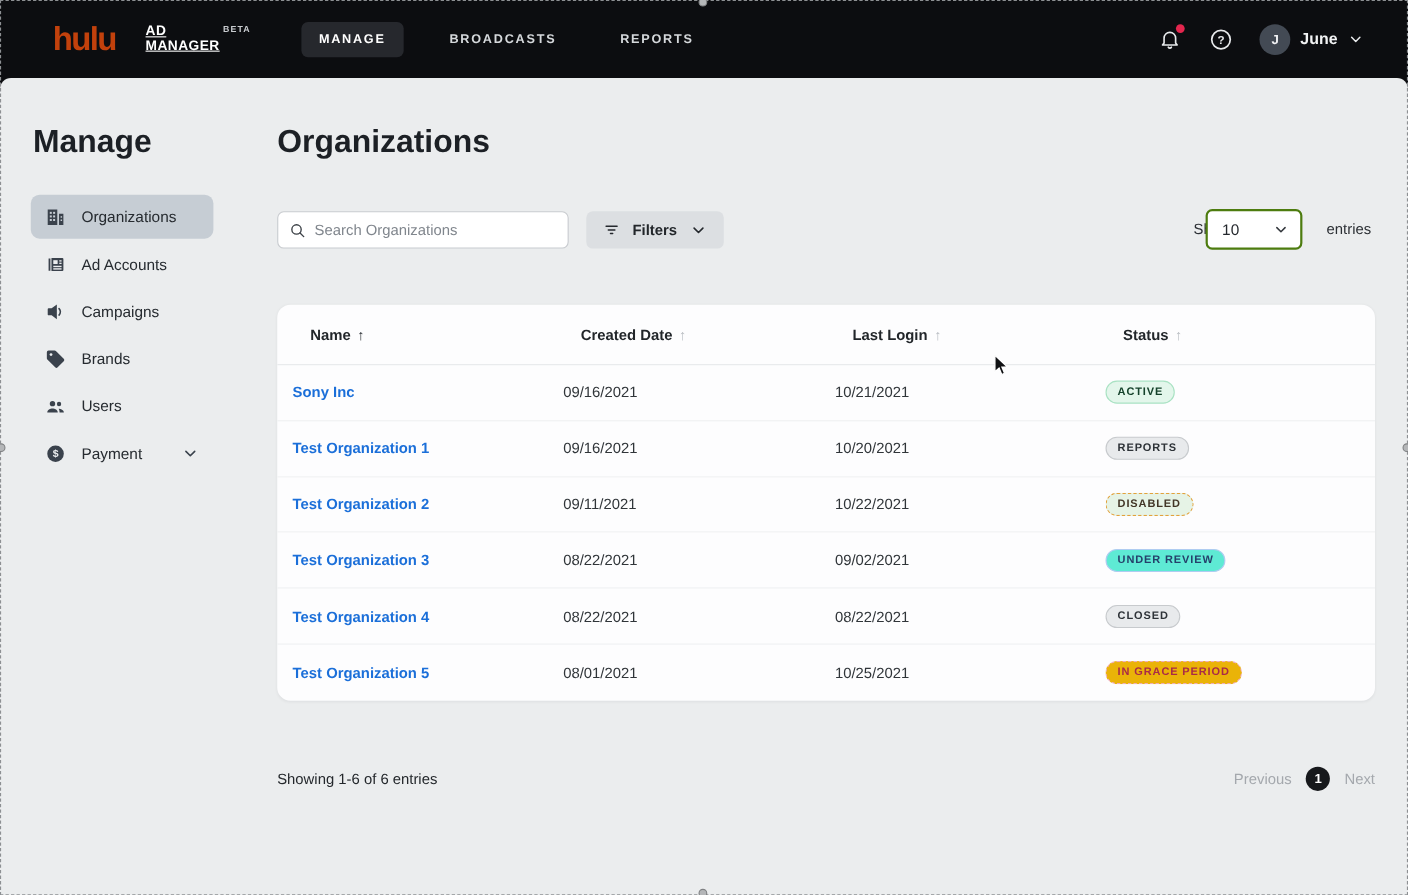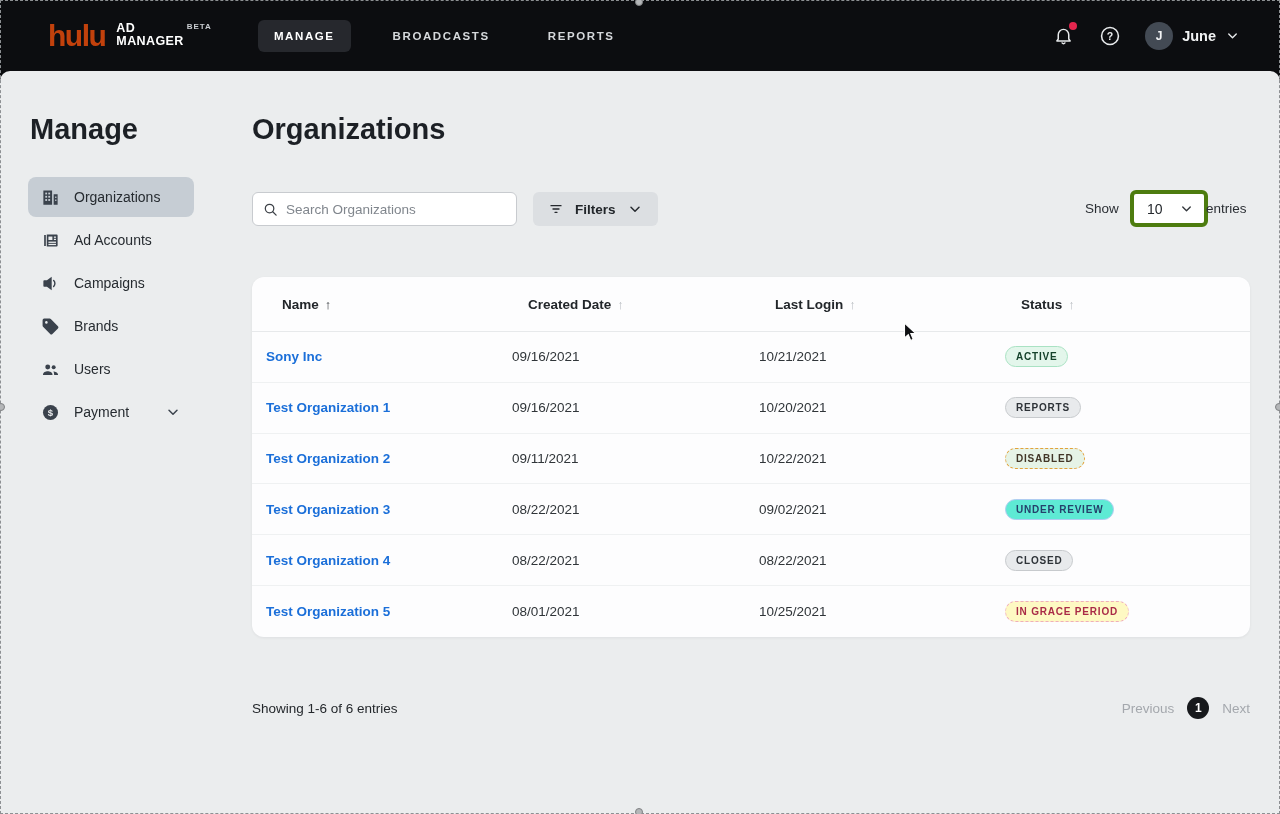--- a/index.html
+++ b/index.html
@@ -17,22 +17,22 @@
   .handle.top    { left:635px; top:-2px; }
   .handle.bottom { left:635px; bottom:-2px; }
   .handle.left   { left:-3px;  top:403px; }
   .handle.right  { right:-3px; top:403px; }
 
   
   .topbar { position:absolute; left:0; top:0; right:0; height:71px;
             background:#0c0d10; display:flex; align-items:center; padding:0 40px 0 48px; }
   .logo-group { display:flex; align-items:flex-start; }
   .logo-hulu { color:#c2410c; font-size:30px; font-weight:800; letter-spacing:-1.5px; line-height:1; }
-  .logo-product { margin-left:11px; margin-top:1px; color:#ffffff; font-size:12.5px; font-weight:800;
-                  line-height:1.1; letter-spacing:.4px; }
+  .logo-product { margin-left:27px; margin-top:1px; color:#ffffff; font-size:12.5px; font-weight:800;
+                  line-height:1.1; letter-spacing:.4px;text-decoration:underline; }
   .logo-beta { margin-left:3px; margin-top:1px; color:#c9ccd0; font-size:8px; font-weight:700; letter-spacing:1px; }
 
   .topnav { display:flex; align-items:center; margin-left:46px; gap:26px; }
   .topnav-item { color:#d5d8db; font-size:11.5px; font-weight:700; letter-spacing:1.6px;
                  padding:10px 16px; border-radius:6px; cursor:pointer; }
   .topnav-item.active { background:#26282d; color:#ffffff; }
 
   .topbar-right { margin-left:auto; display:flex; align-items:center; gap:23px; color:#e8eaec; }
   .icon-btn { position:relative; width:24px; height:24px; display:flex; align-items:center; justify-content:center; cursor:pointer; }
   .bell-dot { position:absolute; top:-2px; right:-2px; width:8px; height:8px; border-radius:50%; background:#e4264e; }
@@ -65,22 +65,22 @@
                       font-family:inherit; background:transparent; }
   .search-box input::placeholder { color:#80868d; }
 
   .filters-btn { position:absolute; left:533px; top:121px; height:34px; padding:0 15px;
                  background:#dcdfe2; border-radius:6px; display:flex; align-items:center; gap:11px;
                  cursor:pointer; }
   .filters-btn svg { width:16px; height:16px; color:#25292e; }
   .filters-label { font-size:13.5px; font-weight:700; color:#22262a; }
 
   .show-label   { position:absolute; left:1085px; top:130px; font-size:13.5px; color:#2b2f34; }
-  .page-size    { position:absolute; left:1130px; top:119px; width:78px; height:37px;
-                  background:#ffffff; border:4px solid #4d7c0f; border-radius:6px;
+  .page-size    { position:absolute; left:1096px; top:119px; width:88px; height:37px;
+                  background:#ffffff; border:2px solid #4d7c0f; border-radius:6px;
                   display:flex; align-items:center; padding:0 10px 0 13px; cursor:pointer; }
   .page-size-value { font-size:14px; color:#24282d; flex:1; }
   .page-size svg { width:15px; height:15px; color:#34383d; }
   .entries-label{ position:absolute; left:1206px; top:130px; font-size:13.5px; color:#2b2f34; }
 
   
   .card { position:absolute; left:252px; top:206px; width:998px; height:360px;
           background:#fdfdfe; border-radius:12px; box-shadow:0 1px 3px rgba(20,25,30,.06); overflow:hidden; }
   .trow { display:grid; grid-template-columns:246px 247px 246px 1fr; align-items:center; padding:0 14px; }
   .thead { height:55px; border-bottom:1px solid #e7e9eb; }
@@ -93,21 +93,21 @@
   .cell-link { font-size:13.5px; font-weight:600; color:#1b6fd9; cursor:pointer; text-decoration:none; }
   .cell-date { font-size:13.5px; color:#303539; }
 
   .badge { display:inline-block; font-size:10px; font-weight:700; letter-spacing:.8px;
            padding:4px 10px; border-radius:11px; border:1px solid transparent; }
   .badge[data-status="active"]       { background:#e3f6eb; border-color:#a9e2c3; color:#15422b; }
   .badge[data-status="inactive"]     { background:#e8eaec; border-color:#c7cacd; color:#2e3338; }
   .badge[data-status="disabled"]     { background:#e6f3e6; border:1px dashed #e2a23c; color:#423627; }
   .badge[data-status="under-review"] { background:#5eead4; border-color:#afccf1; color:#25416b; }
   .badge[data-status="closed"]       { background:#e8eaec; border-color:#c7cacd; color:#2e3338; }
-  .badge[data-status="grace-period"] { background:#fef9c3; border:1px dashed #efaebb; color:#a92b47; }
+  .badge[data-status="grace-period"] { background:#eab308; border:1px dashed #efaebb; color:#a92b47; }
 
   
   .table-footer { position:absolute; left:252px; right:30px; top:624px; height:26px;
                   display:flex; align-items:center; justify-content:space-between;gap:47px; }
   .footer-summary { font-size:13.5px; color:#24282c; }
   .pagination { display:flex; align-items:center; gap:13px; }
   .page-link { font-size:13.5px; color:#a4a8ad; cursor:pointer; }
   .page-current { width:22px; height:22px; border-radius:50%; background:#17191c; color:#ffffff;
                   font-size:12px; font-weight:700; display:flex; align-items:center; justify-content:center; cursor:pointer; }
 

